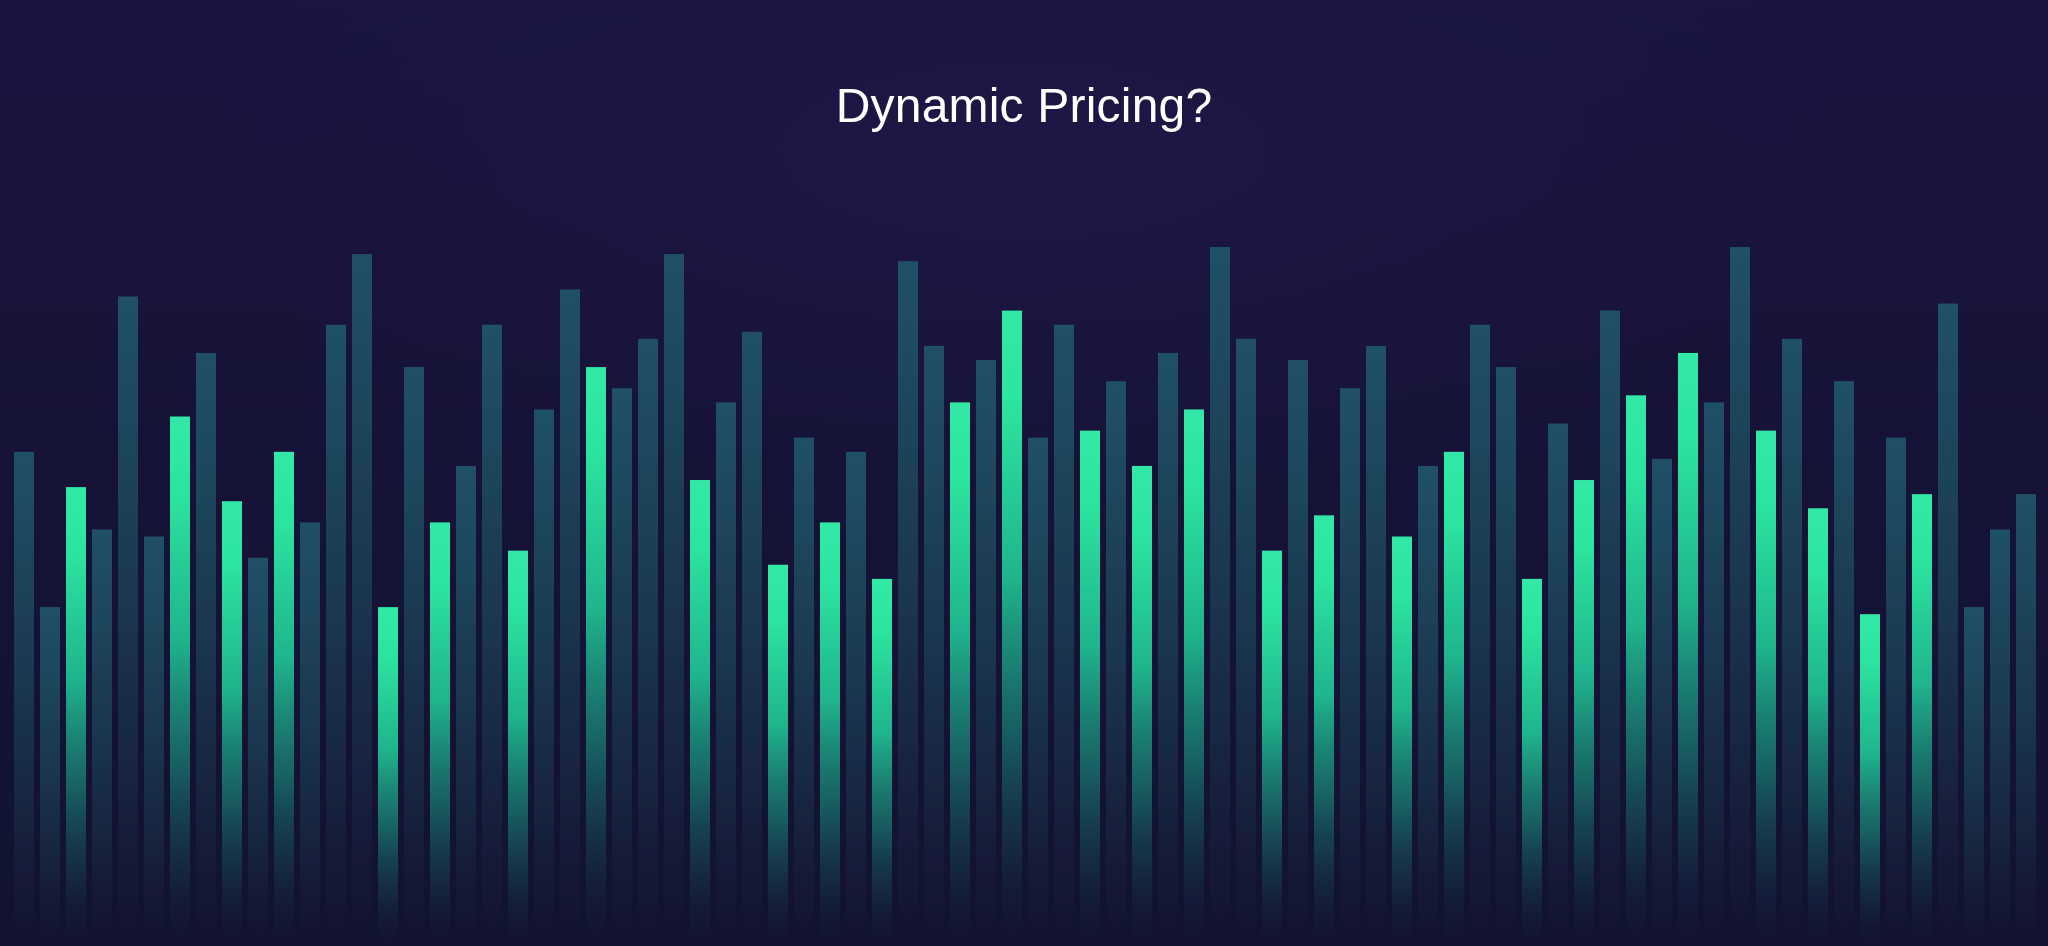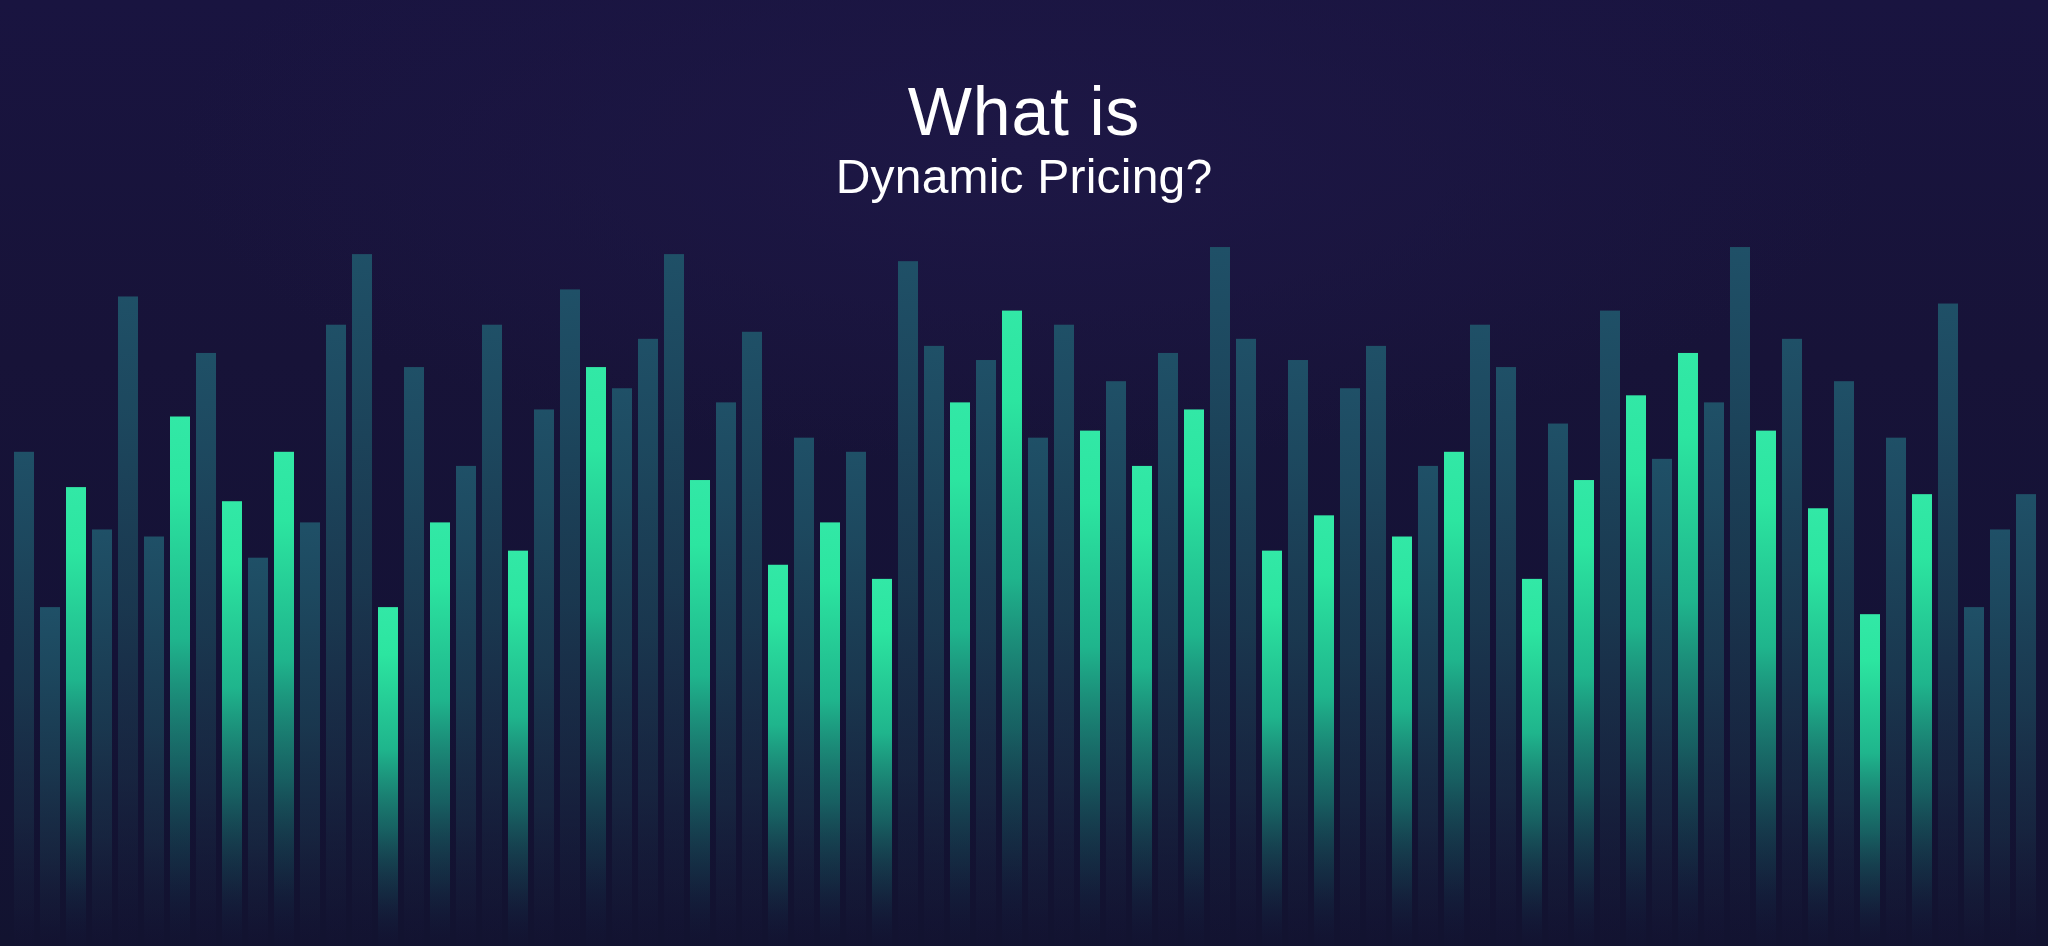--- a/index.html
+++ b/index.html
@@ -185,17 +185,16 @@
           <rect x="1912" y="494.15999999999997" width="20" height="451.84000000000003" fill="url(#gradBright)"></rect>
           <rect x="1938" y="303.53999999999996" width="20" height="642.46" fill="url(#gradMuted)"></rect>
           <rect x="1964" y="607.12" width="20" height="338.88" fill="url(#gradMuted)"></rect>
           <rect x="1990" y="529.46" width="20" height="416.53999999999996" fill="url(#gradMuted)"></rect>
           <rect x="2016" y="494.15999999999997" width="20" height="451.84000000000003" fill="url(#gradMuted)"></rect>
         </g>
     </svg>
   </div>
 
   <div id="headline">
-    <span class="title-line1">What is</span>
     <span class="title-line2">Dynamic Pricing?</span>
   </div>
 
 </div>
 
 </body></html>

